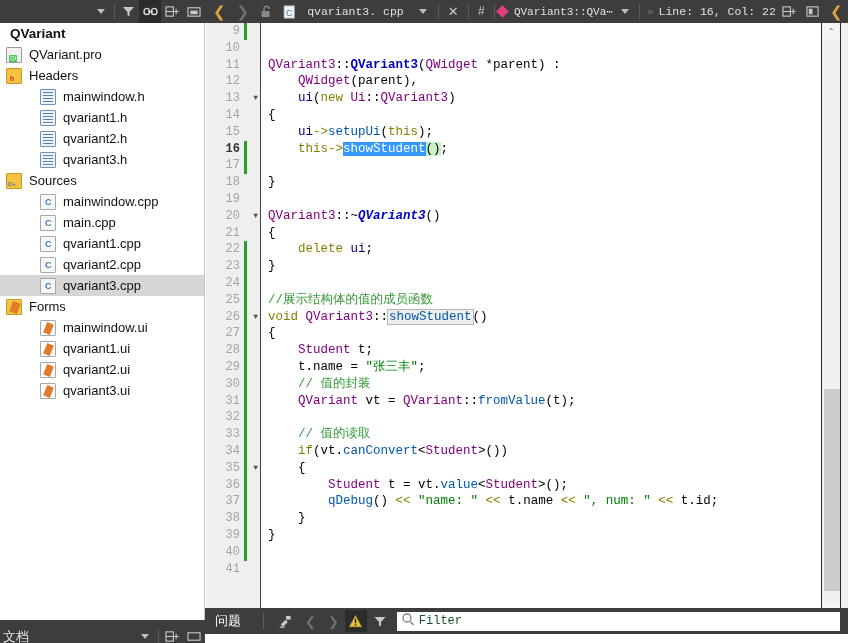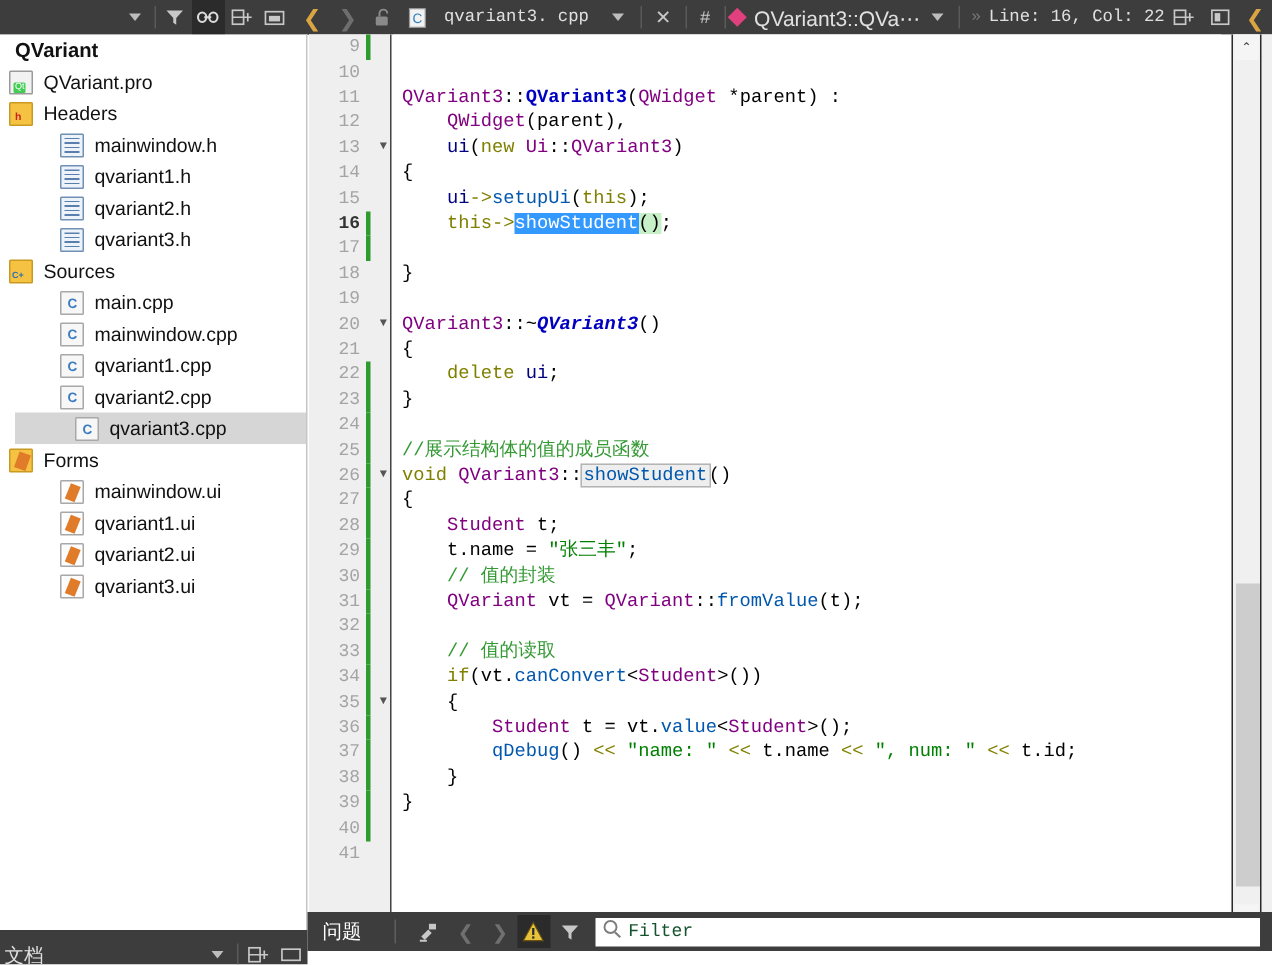--- a/index.html
+++ b/index.html
@@ -46,39 +46,39 @@
     display:flex; align-items:center; height:23px; flex:0 1 auto;
     min-width: 0; max-width: 215px; overflow:hidden;
   }
   .caret { width:0;height:0;border-left:4px solid transparent;border-right:4px solid transparent;border-top:5px solid #bdbdbd; }
   .x-close { color:#c8c8c8; font-size: 13px; padding: 0 6px; }
   .hash { color:#c8c8c8; font-size:12px; padding: 0 6px; font-family:"Liberation Mono",monospace;}
   .sym-diamond {
     width: 9px; height: 9px; background: #e0417e;
     transform: rotate(45deg); margin-right: 6px; flex:none;
   }
-  .sym-text { color:#e0e0e0; font-family:Liberation Sans, sans-serif; font-size:14px; white-space:nowrap;}
+  .sym-text { color:#e0e0e0; font-family:Liberation Mono, monospace; font-size:11px; white-space:nowrap;}
   .chev { color:#787878; font-size:11px; padding:0 4px; font-family:"Liberation Mono",monospace;}
   .line-col { color:#e0e0e0; font-family:"Liberation Mono",monospace; font-size:11.5px; white-space:nowrap;}
 
   
   .sidebar {
     position: absolute; left: 0; top: 23px;
     width: 205px; height: 597px;
     background: #ffffff;
     border-right: 1px solid #c6c6c6;
     overflow: hidden;
   }
   .tree-row {
     display: flex; align-items: center;
     height: 21px; padding-left: 6px;
     font-size: 13px; color: #111111;
     white-space: nowrap;
   }
-  .tree-row.selected { background: #d6d6d6; margin-left: 10px; }
+  .tree-row.selected { background: #d6d6d6; }
   .tree-row.project { font-weight: bold; padding-left: 10px; font-size: 13.5px; }
   .ind-0 { padding-left: 6px; }
   .ind-1 { padding-left: 40px; }
   .t-icon { width: 16px; height: 16px; margin-right: 7px; flex: none; position: relative; }
 
   
   .ic-pro { background:#f2f2f2; border:1px solid #9a9a9a; border-radius:1px; }
   .ic-pro::after{content:"Qt";position:absolute;left:2px;bottom:0px;font-size:6px;background:#41cd52;color:#fff;padding:0 1px;border-radius:1px;line-height:7px;font-family:"Liberation Sans",sans-serif;}
   .ic-folder-h { background:#f5c242; border:1px solid #c99a22; border-radius:1px;}
   .ic-folder-h::after{content:"h";position:absolute;left:3px;bottom:0px;font-size:7px;color:#cc2222;font-weight:bold;line-height:8px;}
@@ -316,25 +316,25 @@
         <div class="tree-row ind-1">
           <span class="t-icon ic-h"></span>
           <span>qvariant3.h</span>
         </div>
         <div class="tree-row ind-0">
           <span class="t-icon ic-folder-c"></span>
           <span>Sources</span>
         </div>
         <div class="tree-row ind-1">
           <span class="t-icon ic-cpp"></span>
+          <span>mainwindow.cpp</span>
+        </div>
+        <div class="tree-row ind-1">
+          <span class="t-icon ic-cpp"></span>
           <span>main.cpp</span>
-        </div>
-        <div class="tree-row ind-1">
-          <span class="t-icon ic-cpp"></span>
-          <span>mainwindow.cpp</span>
         </div>
         <div class="tree-row ind-1">
           <span class="t-icon ic-cpp"></span>
           <span>qvariant1.cpp</span>
         </div>
         <div class="tree-row ind-1">
           <span class="t-icon ic-cpp"></span>
           <span>qvariant2.cpp</span>
         </div>
         <div class="tree-row ind-1 selected">

